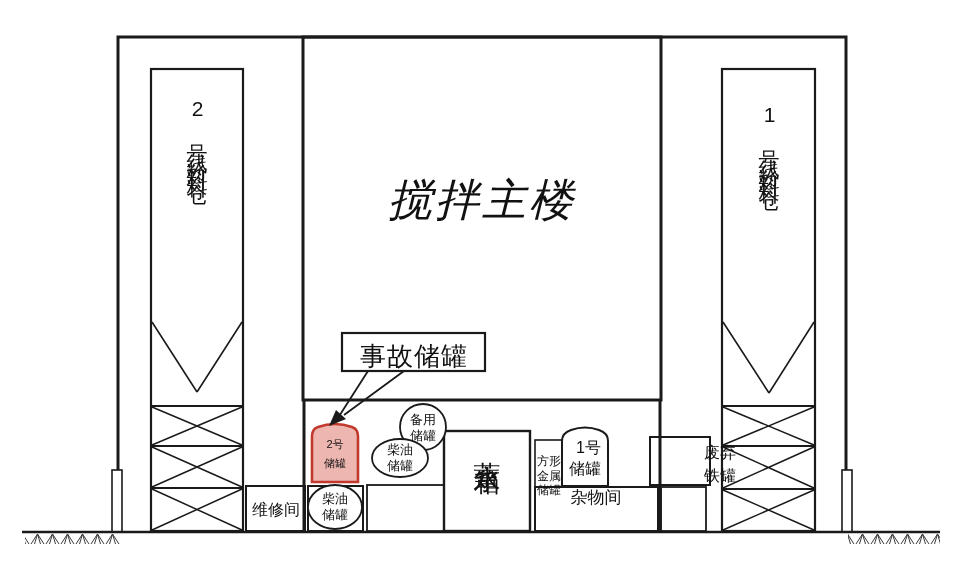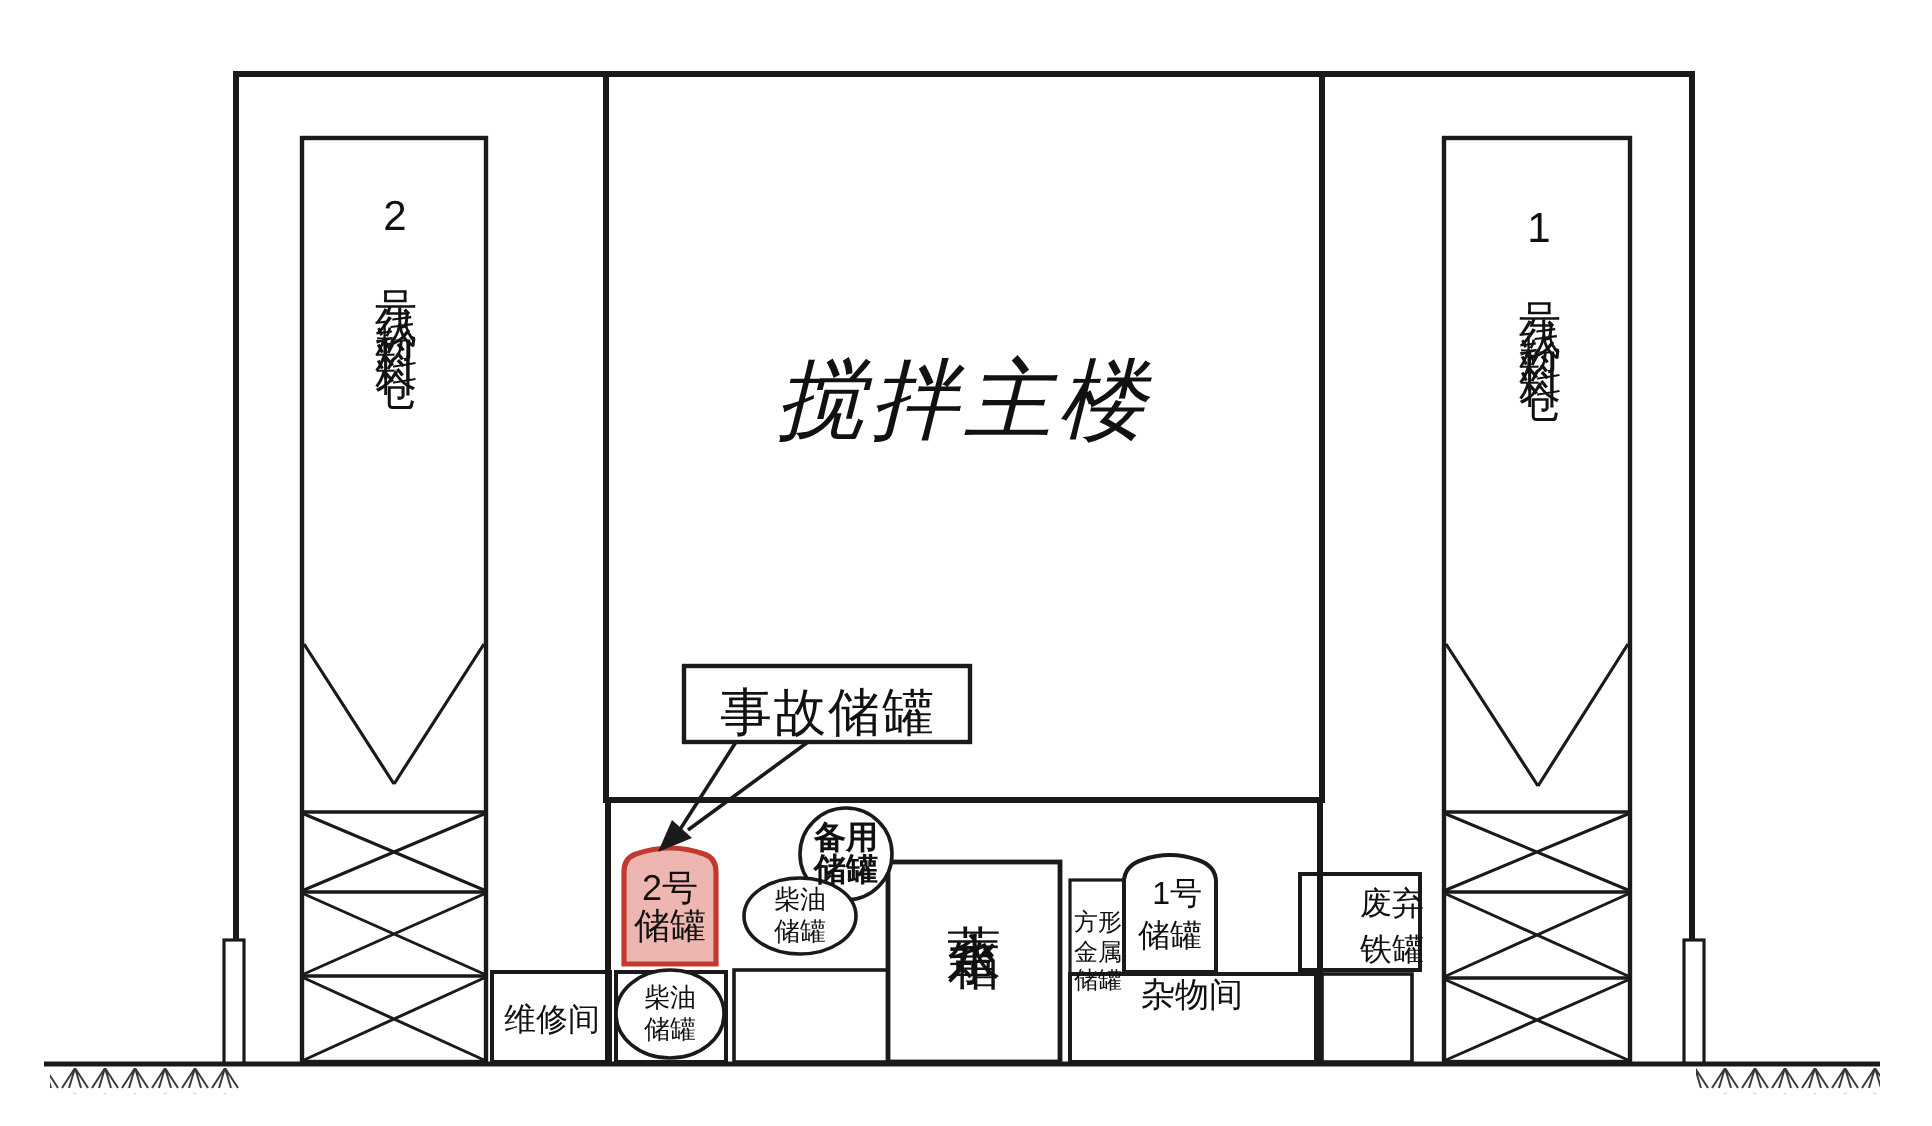--- a/index.html
+++ b/index.html
@@ -72,24 +72,24 @@
   </svg>
 
   <div class="lbl" style="left:482px;top:171px;font-size:44px;letter-spacing:3px;font-style:italic;">搅拌主楼</div>
 
   <div class="lbl v" style="left:197px;top:97px;font-size:21px;letter-spacing:8px;">2号线粉料料仓</div>
 
   <div class="lbl v" style="left:769px;top:103px;font-size:21px;letter-spacing:8px;">1号线粉料料仓</div>
 
   <div class="lbl" style="left:414px;top:339px;font-size:26px;letter-spacing:1px;">事故储罐</div>
 
-  <div class="lbl" style="left:335px;top:435px;font-size:18px;line-height:19px;">2号
+  <div class="lbl" style="left:335px;top:435px;font-size:11px;line-height:19px;">2号
 储罐</div>
 
-  <div class="lbl" style="left:423px;top:412px;font-size:16px;line-height:16px;font-weight:bold;">备用
+  <div class="lbl" style="left:423px;top:412px;font-size:13px;line-height:16px;">备用
 储罐</div>
 
   <div class="lbl" style="left:400px;top:442px;font-size:13px;line-height:16px;">柴油
 储罐</div>
 
   <div class="lbl" style="left:335px;top:491px;font-size:13px;line-height:16px;">柴油
 储罐</div>
 
   <div class="lbl" style="left:276px;top:500px;font-size:16px;">维修间</div>
 
@@ -97,16 +97,16 @@
 
   <div class="lbl" style="left:549px;top:454px;font-size:12px;line-height:14.5px;">方形
 金属
 储罐</div>
 
   <div class="lbl" style="left:585px;top:437px;font-size:16px;line-height:21px;text-align:right;">1号
 储罐</div>
 
   <div class="lbl" style="left:596px;top:486px;font-size:17px;font-family:Liberation Serif, serif;">杂物间</div>
 
-  <div class="lbl" style="left:696px;top:441px;font-size:16px;line-height:23px;text-align:center;">废弃
+  <div class="lbl" style="left:720px;top:441px;font-size:16px;line-height:23px;text-align:center;">废弃
 铁罐</div>
 
 </div>
 
 </body></html>

